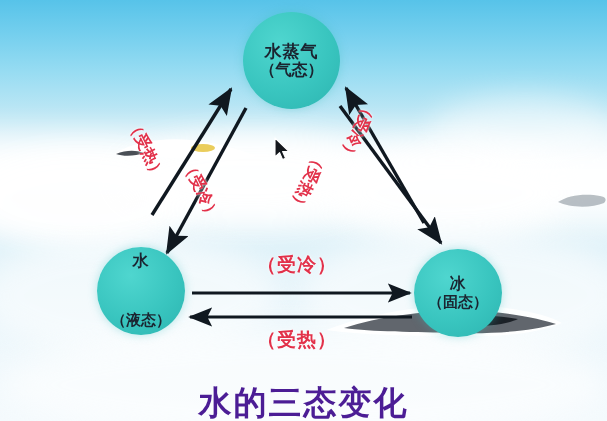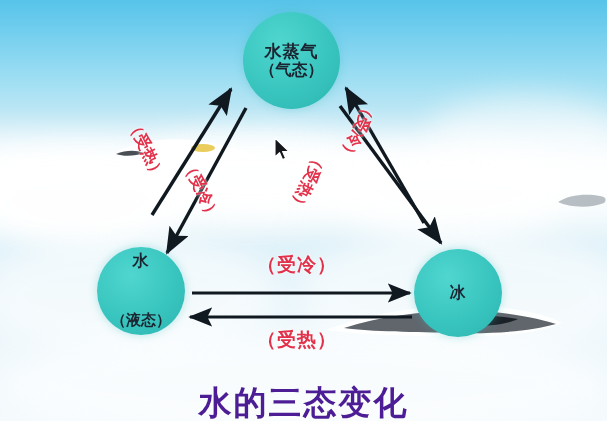--- a/index.html
+++ b/index.html
@@ -219,20 +219,21 @@
     <div class="n-state">（气态）</div>
   </div>
 
   <div class="node" id="node-water">
     <div class="n-name">水</div>
     <div class="n-state">（液态）</div>
   </div>
 
   <div class="node" id="node-ice">
     <div class="n-name">冰</div>
+    <div class="n-state">（固态）</div>
   </div>
 
   <div class="elabel elabel-rot" id="lbl-melt-vapor">（受热）</div>
   <div class="elabel elabel-rot" id="lbl-cond-water">（受冷）</div>
   <div class="elabel elabel-rot" id="lbl-cond-ice">（受冷）</div>
   <div class="elabel elabel-rot" id="lbl-subl-vapor">（受热）</div>
   <div class="elabel elabel-h" id="lbl-freeze">（受冷）</div>
   <div class="elabel elabel-h" id="lbl-thaw">（受热）</div>
 
   <div id="title">水的三态变化</div>

